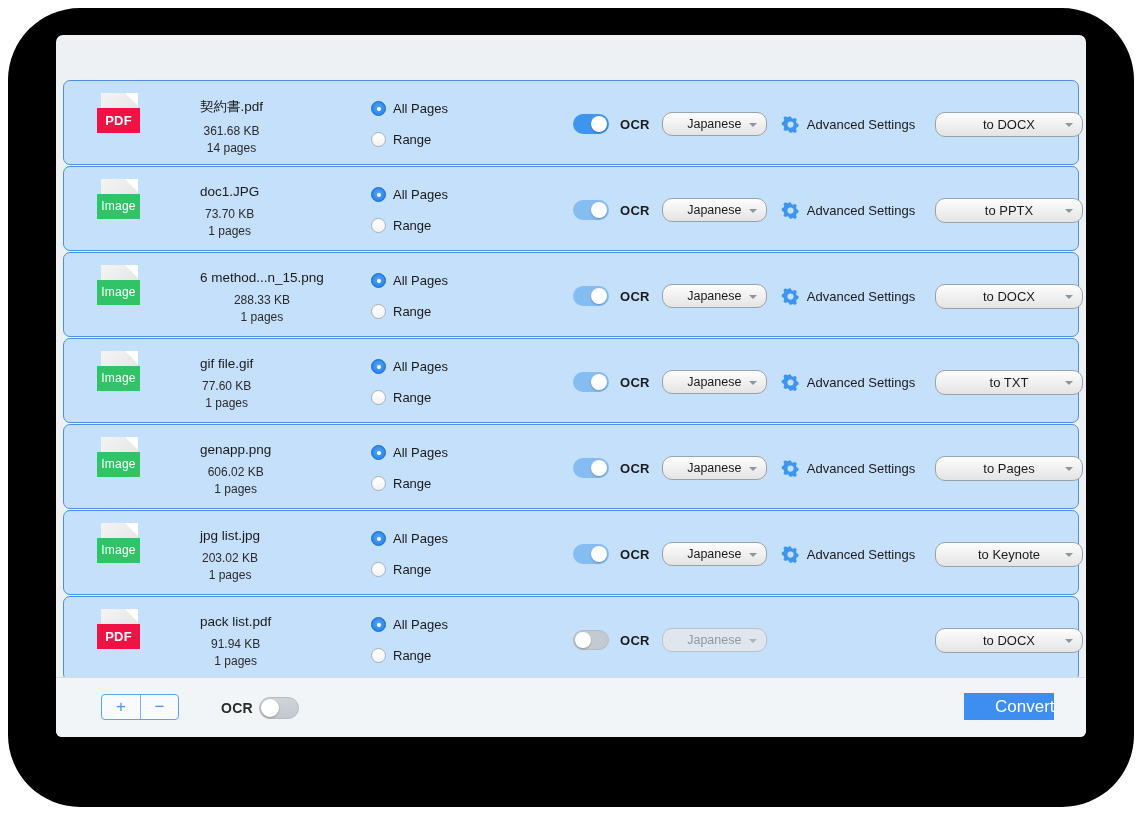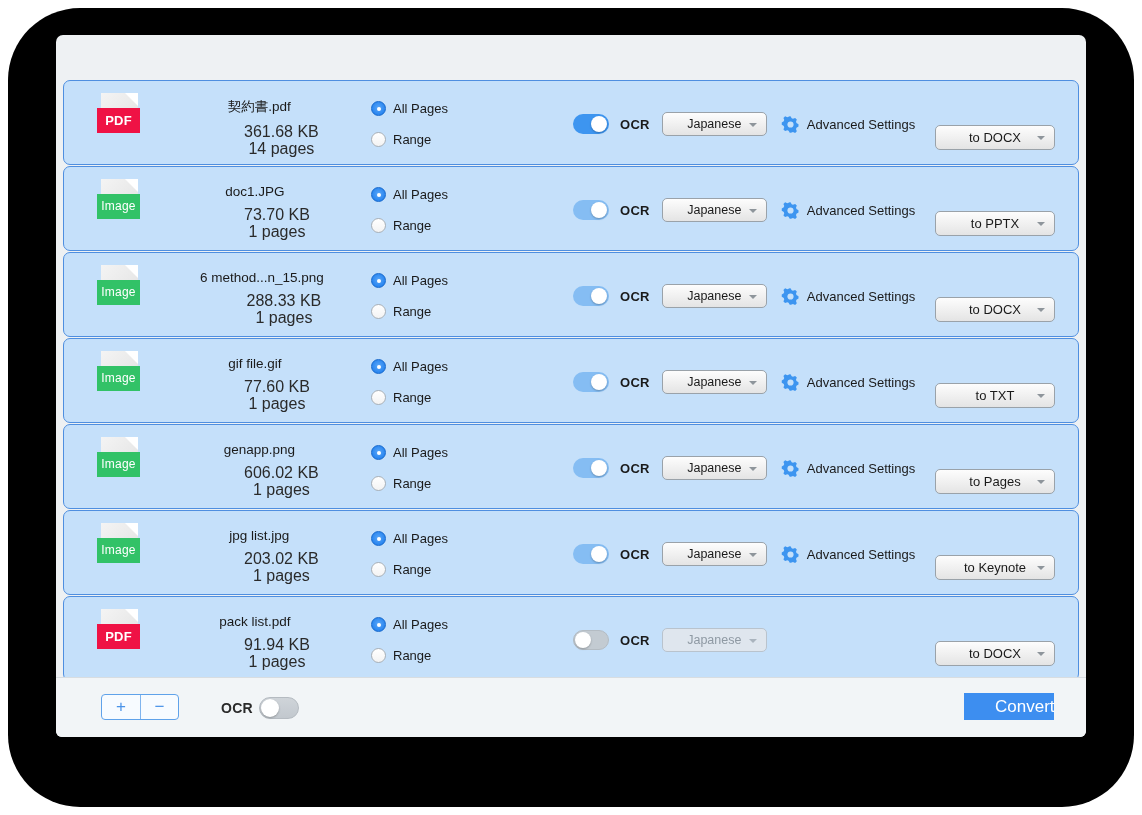--- a/index.html
+++ b/index.html
@@ -143,25 +143,24 @@
 
   
   .fmeta { position: absolute; left: 136px; top: 17px; text-align: center; }
   .fname {
     font-size: 13.5px;
     color: #1a1a1a;
     margin-bottom: 7px;
     white-space: nowrap;
   }
   .fsize, .fpages {
-    font-size: 16px;
+    font-size: 12px;
     color: #2a2a2a;
     line-height: 17px;
     white-space: nowrap;
-    margin-left: 44px;
   }
 
   
   .radios { position: absolute; left: 307px; top: 20px; }
   .radioline {
     display: flex;
     height: 22px;
     margin-bottom: 9px;
     cursor: default;
   }
@@ -222,21 +221,21 @@
     color: #1a1a1a;
     margin: 0 12px 0 11px;
     font-weight: bold;
     letter-spacing: 0.3px;
   }
 
   
   .popup {
     height: 24px;
     border: 1px solid #9aa2a9;
-    border-radius: 5px;
+    border-radius: 10px;
     background: linear-gradient(#fdfdfd,#e4e4e4);
     position: relative;
     font-size: 12.5px;
     color: #1a1a1a;
     text-align: center;
     line-height: 22px;
     cursor: default;
   }
   .popup .arrow {
     position: absolute;
@@ -262,22 +261,21 @@
     cursor: default;
   }
   .gear { width: 19px; height: 19px; display: block; }
   .advlabel { font-size: 13px; color: #1a1a1a; margin-left: 7px; white-space: nowrap; }
 
   
   .outfmt {
     position: absolute;
     left: 871px;
     top: 31px;
-    width: 120px;
-    margin-top: 13px;
+    width: 148px;
   }
   .outfmt .popup { height: 25px; line-height: 23px; font-size: 13px; }
   .outfmt .popup .arrow { top: 10px; }
 
   
   #bottombar {
     position: absolute;
     left: 0; right: 0; bottom: 0;
     height: 60px;
     background: #f2f5f7;

